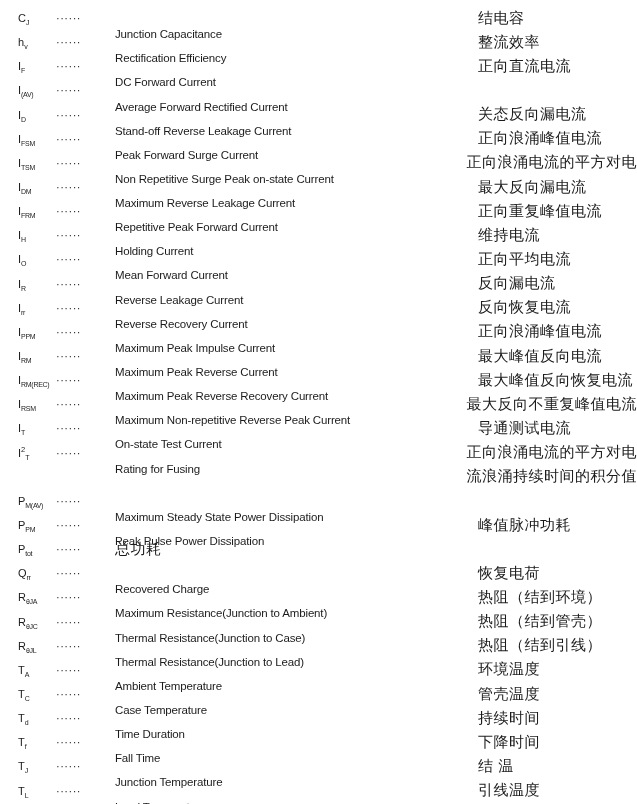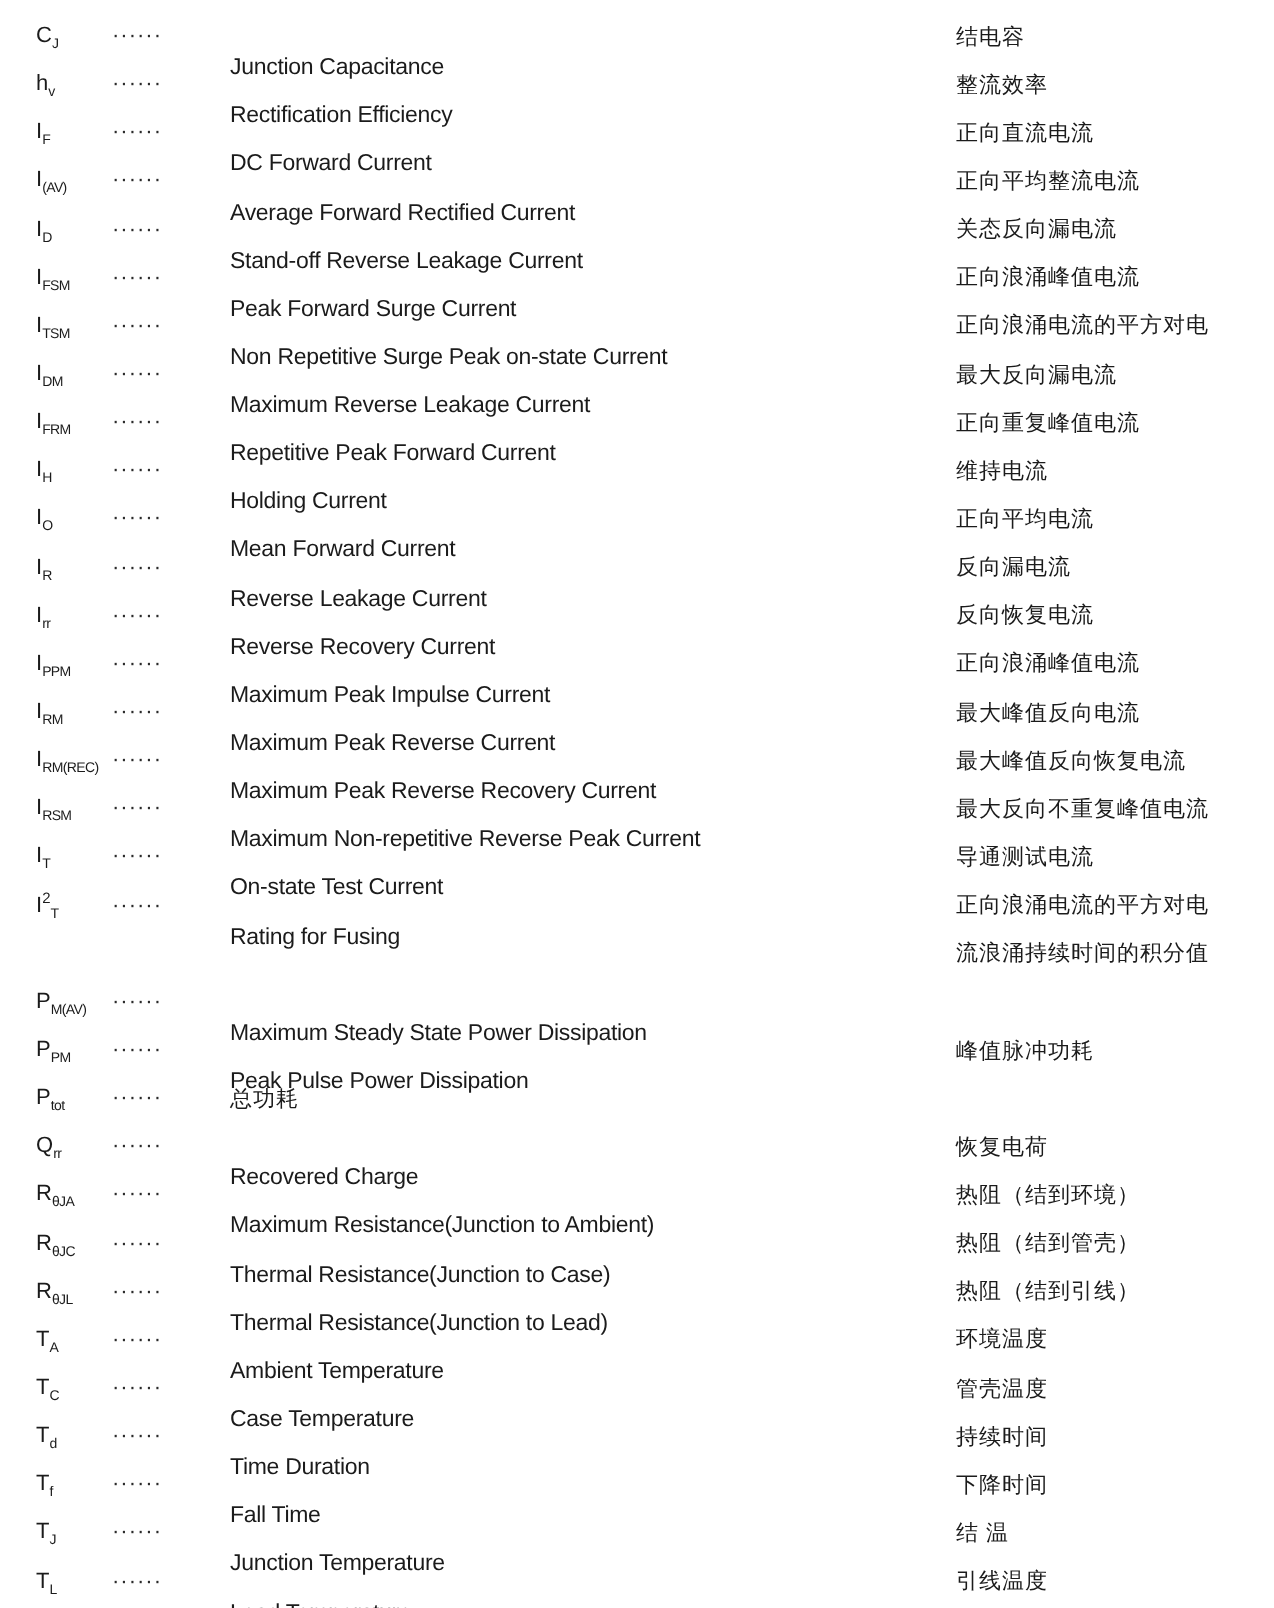--- a/index.html
+++ b/index.html
@@ -47,21 +47,21 @@
     color: #2a2a2a;
   }
   .en {
     flex: 1 1 auto;
     font-size: 11.5px;
     letter-spacing: -0.15px;
     margin-top: 32px;
   }
   .zh {
     flex: 0 0 159px;
-    font-size: 11px;
+    font-size: 15px;
     letter-spacing: 0.5px;
   }
 </style>
 </head>
 <body>
 
 <div class="page">
     <div class="row">
     <span class="sym"><span class="base">C</span><sup class="sup"></sup><sub class="sub">J</sub></span>
     <span class="dots">······</span>
@@ -77,21 +77,20 @@
     <div class="row">
     <span class="sym"><span class="base">I</span><sup class="sup"></sup><sub class="sub">F</sub></span>
     <span class="dots">······</span>
     <span class="en">DC Forward Current</span>
     <span class="zh">正向直流电流</span>
   </div>
     <div class="row">
     <span class="sym"><span class="base">I</span><sup class="sup"></sup><sub class="sub">(AV)</sub></span>
     <span class="dots">······</span>
     <span class="en">Average Forward Rectified Current</span>
-    <span class="zh">正向平均整流电流</span>
   </div>
     <div class="row">
     <span class="sym"><span class="base">I</span><sup class="sup"></sup><sub class="sub">D</sub></span>
     <span class="dots">······</span>
     <span class="en">Stand-off Reverse Leakage Current</span>
     <span class="zh">关态反向漏电流</span>
   </div>
     <div class="row">
     <span class="sym"><span class="base">I</span><sup class="sup"></sup><sub class="sub">FSM</sub></span>
     <span class="dots">······</span>

